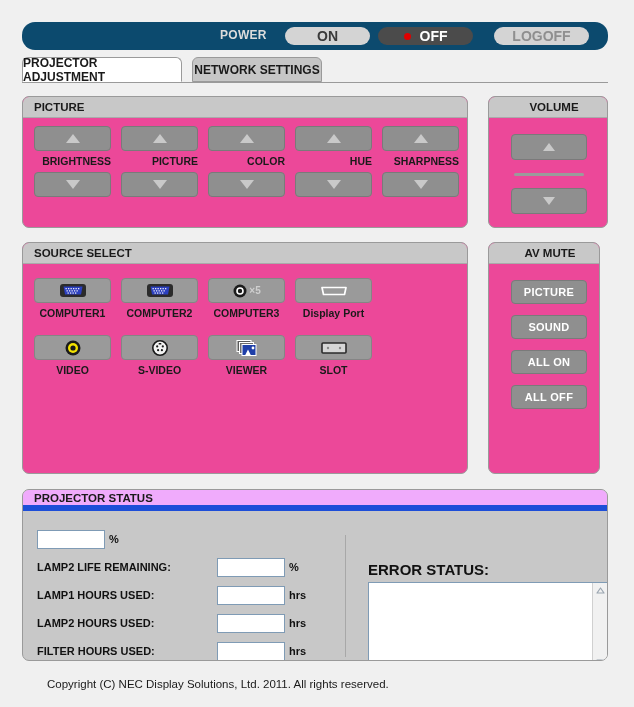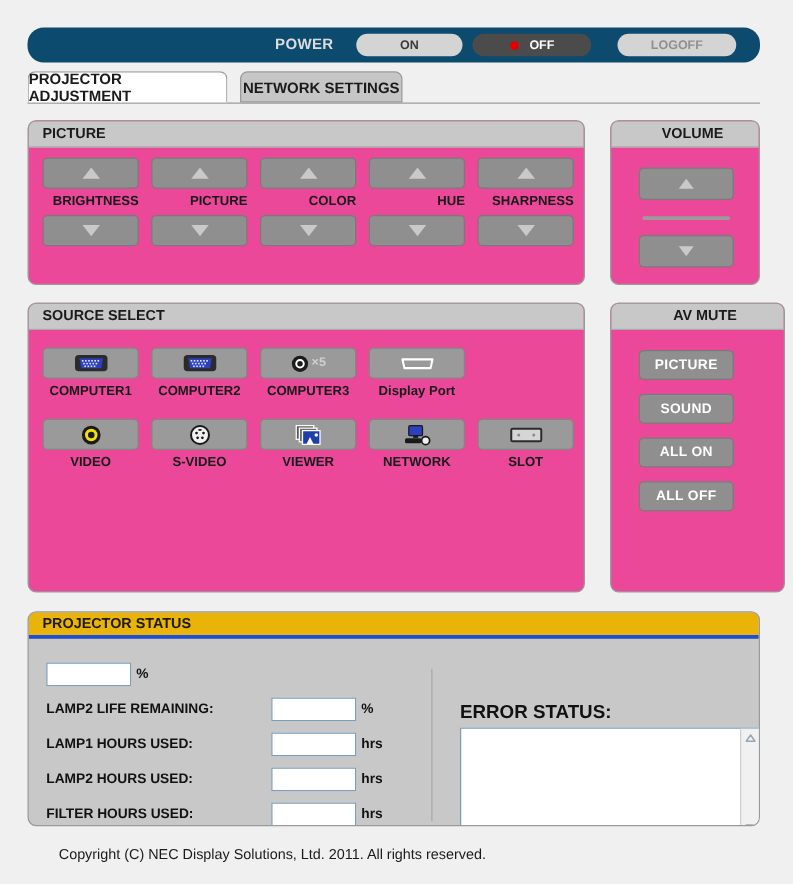--- a/index.html
+++ b/index.html
@@ -20,21 +20,21 @@
     display: flex; align-items: center;
   }
   .power-label {
     position: absolute; left: 198px; top: 6px;
     font-size: 12px; font-weight: bold; color: #dcdcdc;
     letter-spacing: .3px;
   }
   .pbtn {
     position: absolute; top: 5px; height: 18px;
     border-radius: 9px;
-    font-size: 10px; font-weight: bold;
+    font-size: 14px; font-weight: bold;
     display: flex; align-items: center; justify-content: center;
     cursor: pointer; user-select: none;
   }
   .pbtn.on   { left: 263px; width: 85px; background: #d4d4d4; color: #3a3a3a; }
   .pbtn.off  { left: 356px; width: 95px; background: #4b4b4b; color: #ffffff; }
   .pbtn.logoff { left: 472px; width: 95px; background: #d4d4d4; color: #8f8f8f; }
   .off-dot {
     width: 7px; height: 7px; border-radius: 50%;
     background: #e00000; margin-right: 9px;
   }
@@ -135,32 +135,32 @@
     border-radius: 4px;
     display: flex; align-items: center; justify-content: center;
     cursor: pointer; box-sizing: border-box;
   }
   .src-label {
     font-size: 10.5px; font-weight: bold; color: #1a1a1a;
     height: 20px; line-height: 20px; white-space: nowrap;
   }
 
   
-  #avmute-panel { left: 488px; top: 242px; width: 140px; height: 232px; }
+  #avmute-panel { left: 488px; top: 242px; width: 112px; height: 232px; }
   .av-btn {
     position: absolute; left: 22px; width: 76px; height: 24px;
     background: #8f8f8f; border: 1px solid #7a7a7a; border-radius: 4px;
     color: #ffffff; font-size: 11px; font-weight: bold;
     display: flex; align-items: center; justify-content: center;
     cursor: pointer; box-sizing: border-box; letter-spacing: .3px;
   }
 
   
   #status-panel { left: 22px; top: 489px; width: 586px; height: 172px; background: #c8c8c8; }
-  #status-panel .panel-head { background: #eab308; border-bottom: 3px solid #1d4ed8; }
+  #status-panel .panel-head { background: #f0abfc; border-bottom: 6px solid #1d4ed8; }
   .status-rows { position: absolute; left: 14px; top: 14px; }
   .status-row { display: flex; align-items: center; height: 28px; }
   .status-label {
     width: 180px; font-size: 11px; font-weight: bold; color: #111111;
     white-space: nowrap;
   }
   .status-input {
     width: 68px; height: 19px;
     background: #ffffff;
     border: 1px solid #7f9bb5;
@@ -424,31 +424,20 @@
                 <rect x="1" y="1.5" width="14" height="11" fill="#5a5a5a" stroke="#ffffff" stroke-width="1"></rect>
                 <rect x="3.5" y="3.5" width="14" height="11" fill="#6e6e6e" stroke="#ffffff" stroke-width="1"></rect>
                 <rect x="6" y="5.5" width="14" height="11" fill="#1f3fa8" stroke="#ffffff" stroke-width="1"></rect>
                 <path d="M9 16.5 L12 10.5 L15 16.5 Z" fill="#ffffff"></path>
                 <circle cx="17" cy="9" r="1.4" fill="#ffffff"></circle>
               </svg>
             </div>
             <div class="src-label">VIEWER</div>
           </div>
 
-          <div class="src-col">
-            <div class="src-btn">
-              <svg width="26" height="18" viewBox="0 0 26 18">
-                <rect x="6" y="1.5" width="11" height="8" rx="1" fill="#2b3fbf" stroke="#1a1a1a" stroke-width="1"></rect>
-                <rect x="9.5" y="9.5" width="4" height="1.8" fill="#1a1a1a"></rect>
-                <rect x="3" y="11.5" width="13" height="4" rx="1.2" fill="#1a1a1a"></rect>
-                <circle cx="19.5" cy="13.5" r="3.2" fill="#f0f0f0" stroke="#1a1a1a" stroke-width="1.4"></circle>
-              </svg>
-            </div>
-            <div class="src-label">NETWORK</div>
-          </div>
 
           <div class="src-col">
             <div class="src-btn">
               <svg width="30" height="14" viewBox="0 0 30 14">
                 <rect x="3" y="2" width="24" height="10" rx="1" fill="#d6d6d6" stroke="#2b2b2b" stroke-width="1.6"></rect>
                 <circle cx="9" cy="7" r="1.2" fill="#8a8a8a"></circle>
                 <circle cx="21" cy="7" r="1.2" fill="#8a8a8a"></circle>
               </svg>
             </div>
             <div class="src-label">SLOT</div>

